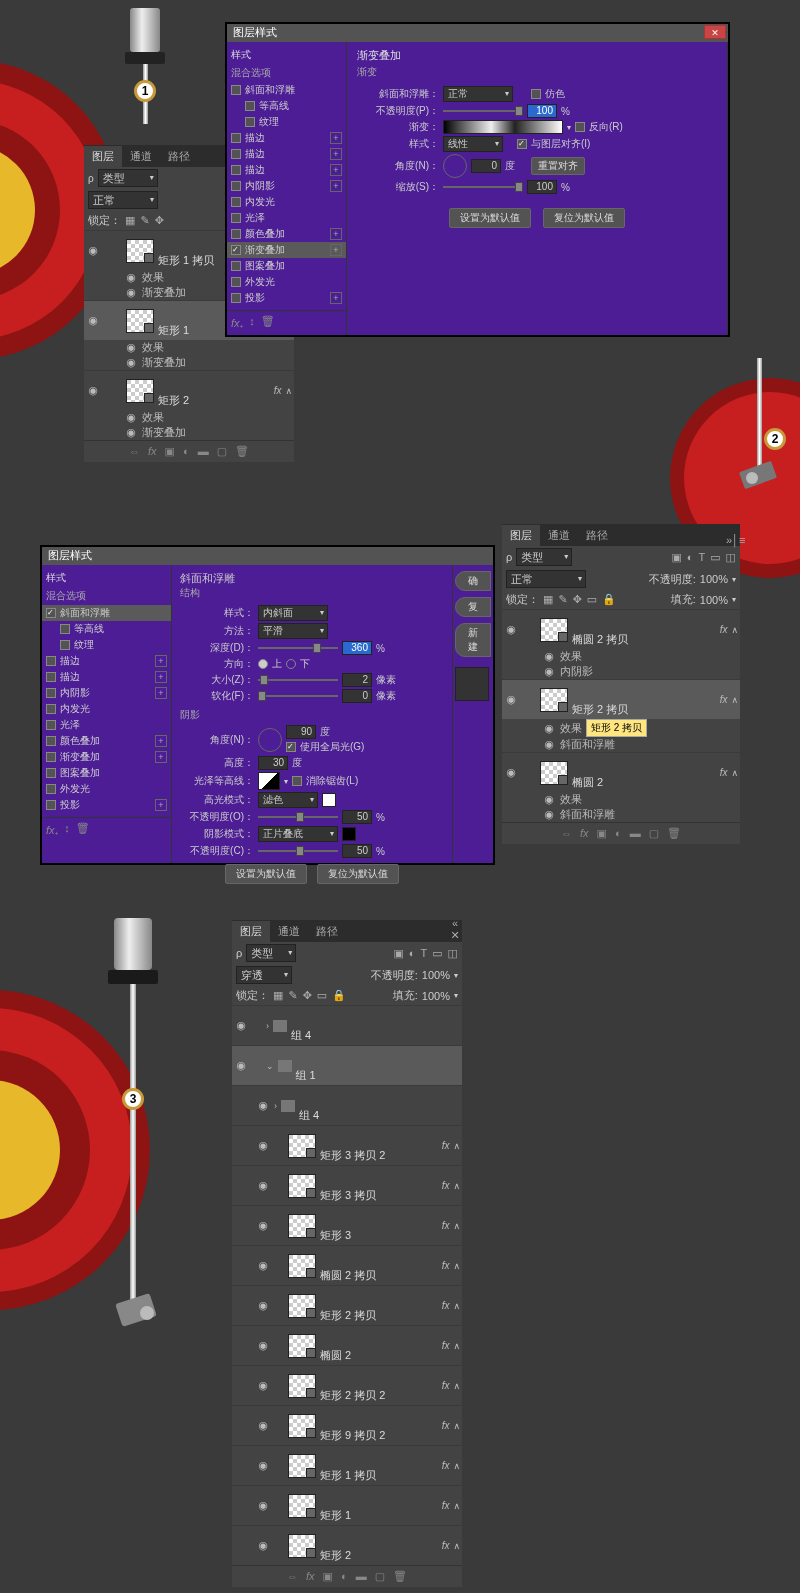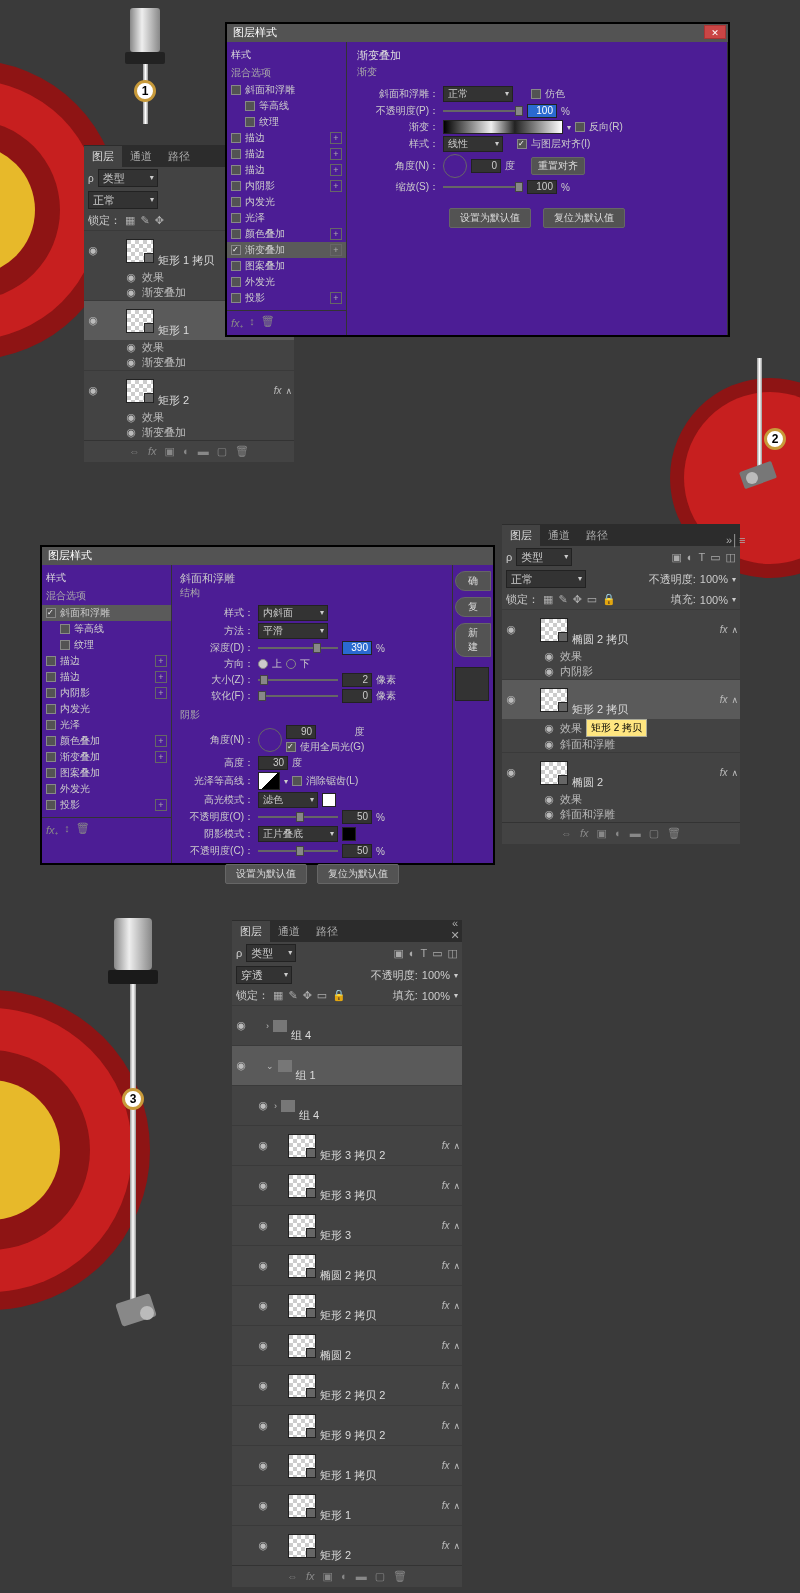--- a/index.html
+++ b/index.html
@@ -395,21 +395,21 @@
         </div>
       <div class="row">
           <span style="width:70px;text-align:right;">方法：</span>
           <div class="sel" style="width:70px;">平滑</div>
         </div>
       <div class="row">
           <span style="width:70px;text-align:right;">深度(D)：</span>
           <div class="slider-track">
             <div class="slider-thumb-s" style="left:55px;"></div>
           </div>
-          <div class="numbox blue">390</div>
+          <div class="numbox blue">360</div>
           <span>%</span>
         </div>
       <div class="row">
           <span style="width:70px;text-align:right;">方向：</span>
           <span style="width:10px;height:10px;border:1px solid #888;border-radius:50%;background:#ccc;"></span>
           <span>上</span>
           <span style="width:10px;height:10px;border:1px solid #888;border-radius:50%;"></span>
           <span>下</span>
         </div>
       <div class="row">
@@ -426,21 +426,21 @@
             <div class="slider-thumb-s" style="left:0;"></div>
           </div>
           <div class="numbox">0</div>
           <span>像素</span>
         </div>
       <div style="font-size:10px;color:#aaa;margin:4px 0 2px;">阴影</div>
       <div class="row">
           <span style="width:70px;text-align:right;">角度(N)：</span>
           <div class="angle-dial"></div>
           <div style="display:flex;flex-direction:column;gap:1px;">
-            <div class="row" style="padding:0;justify-content:space-between;">
+            <div class="row" style="padding:0;">
               <div class="numbox">90</div>
               <span>度</span>
             </div>
             <div class="row" style="padding:0;">
               <span class="cb on"></span>
               <span>使用全局光(G)</span>
             </div>
           </div>
         </div>
       <div class="row">

